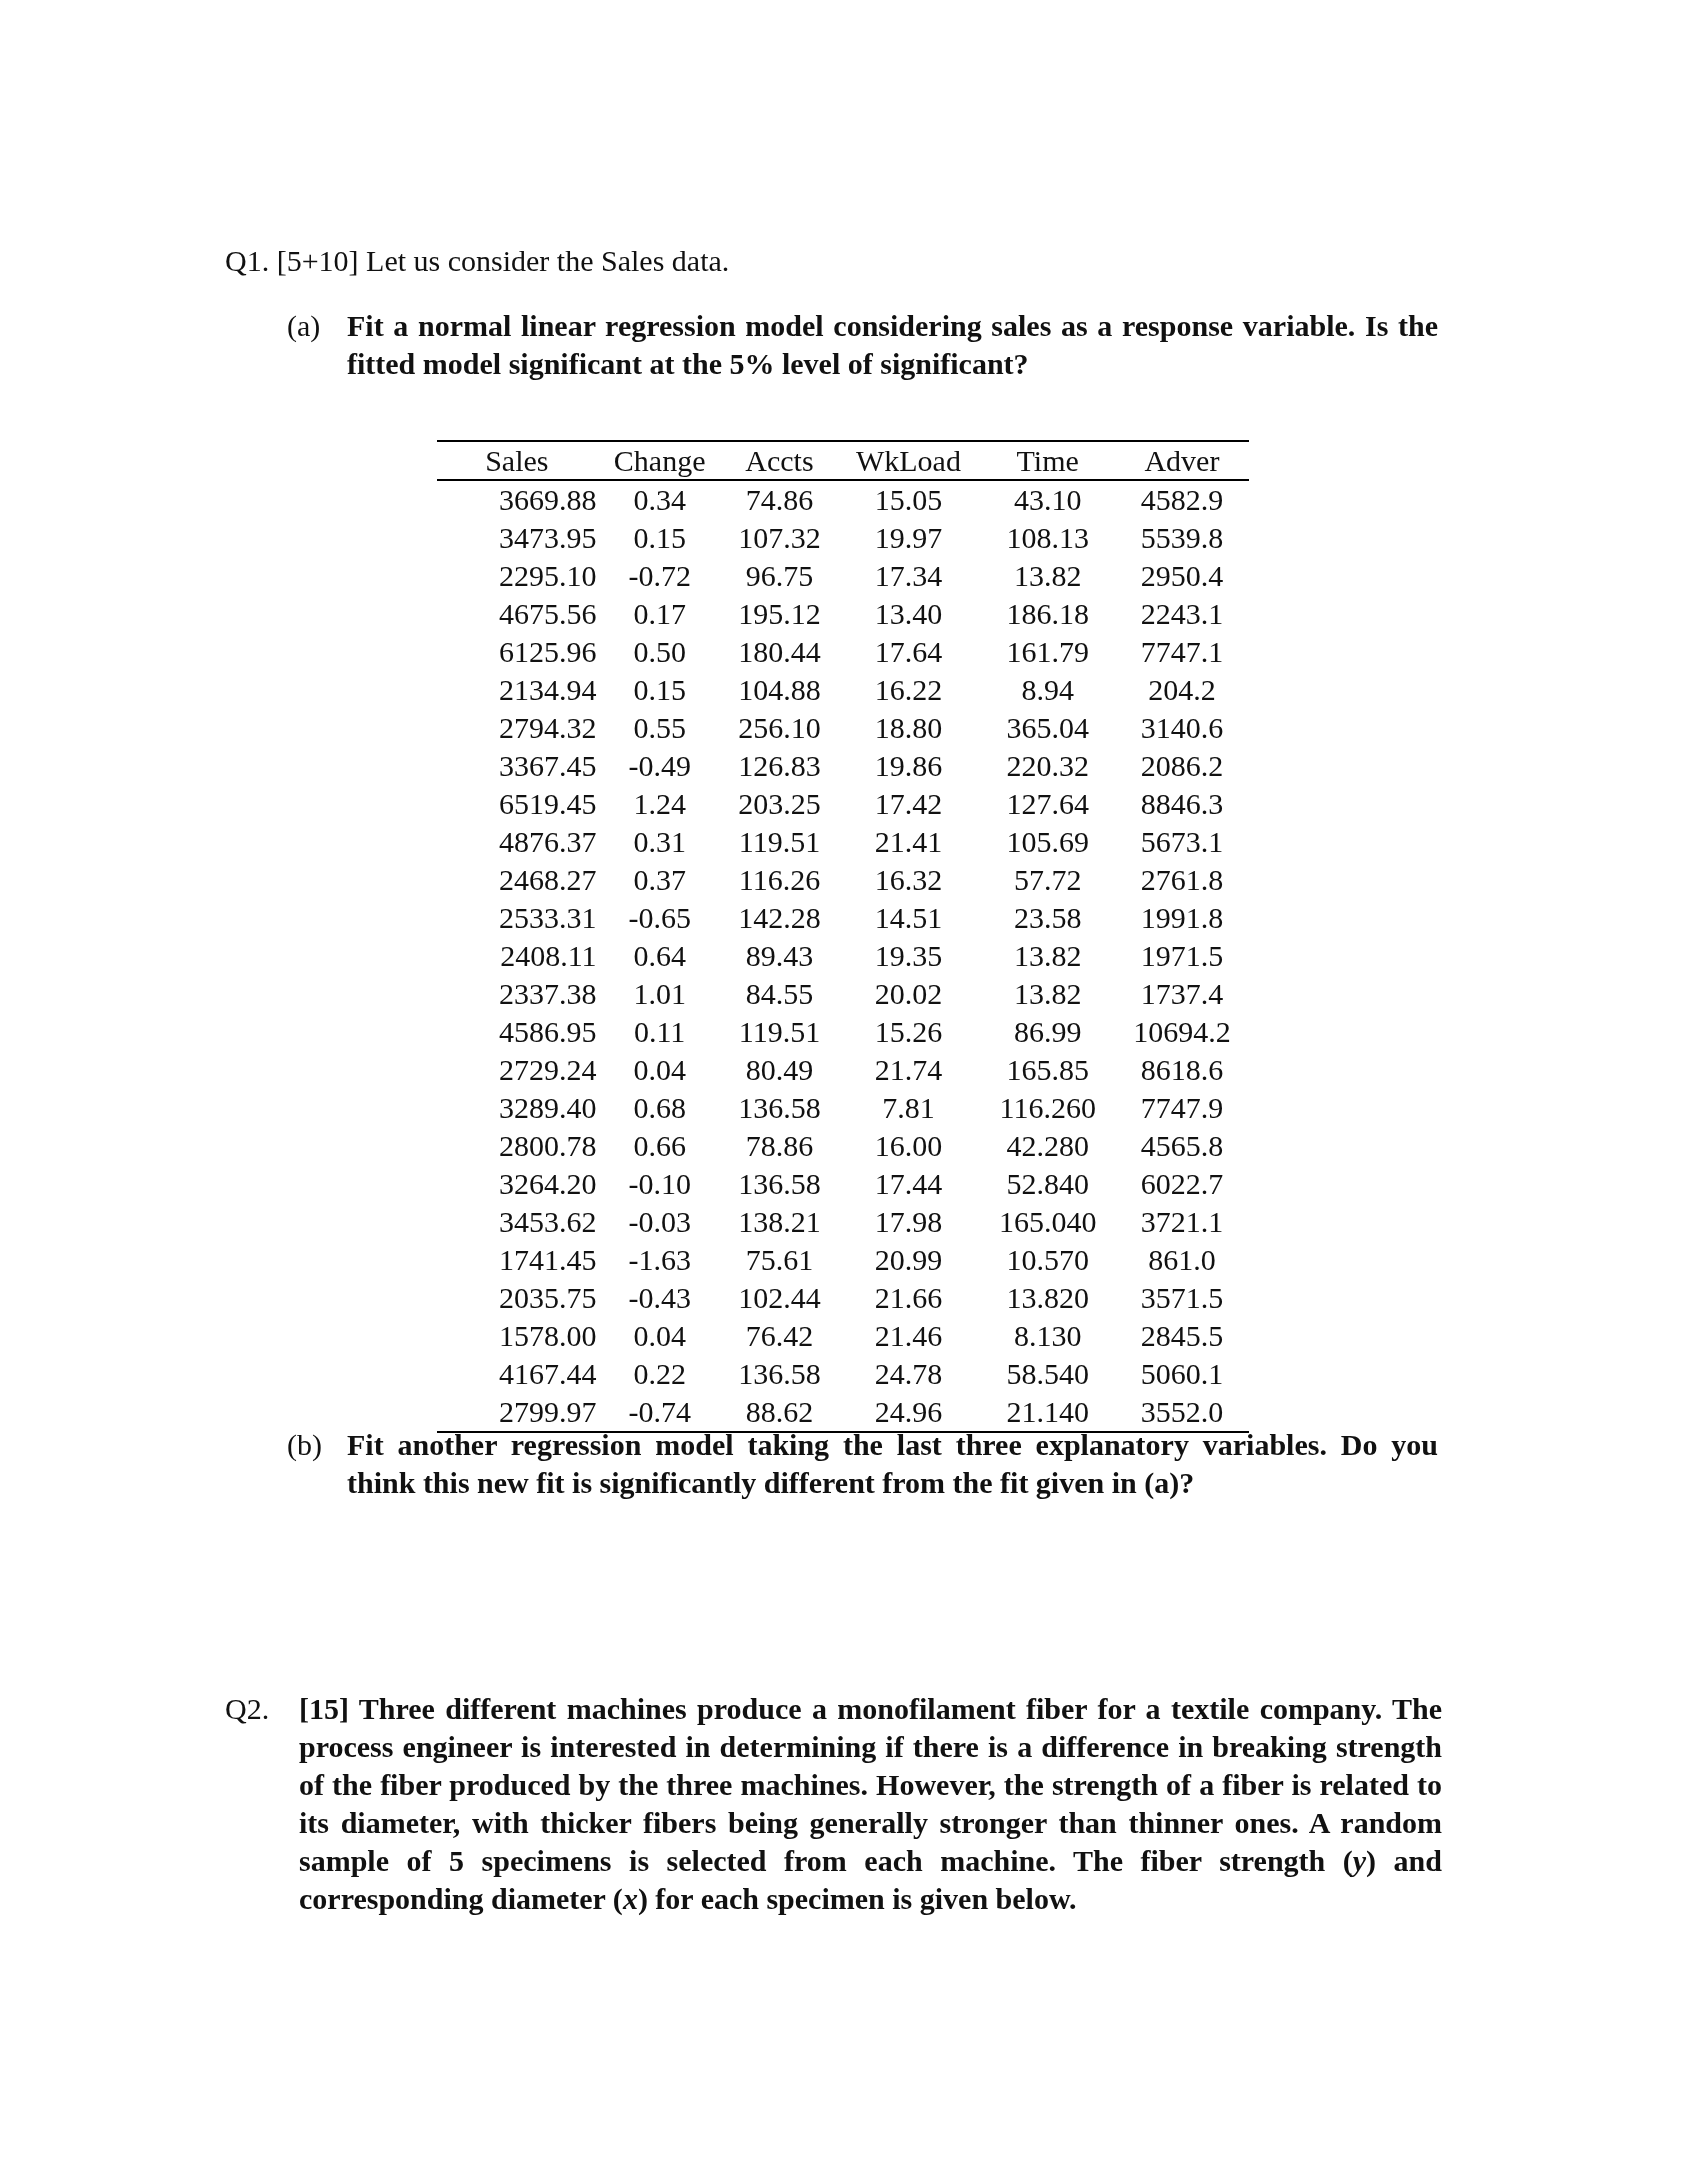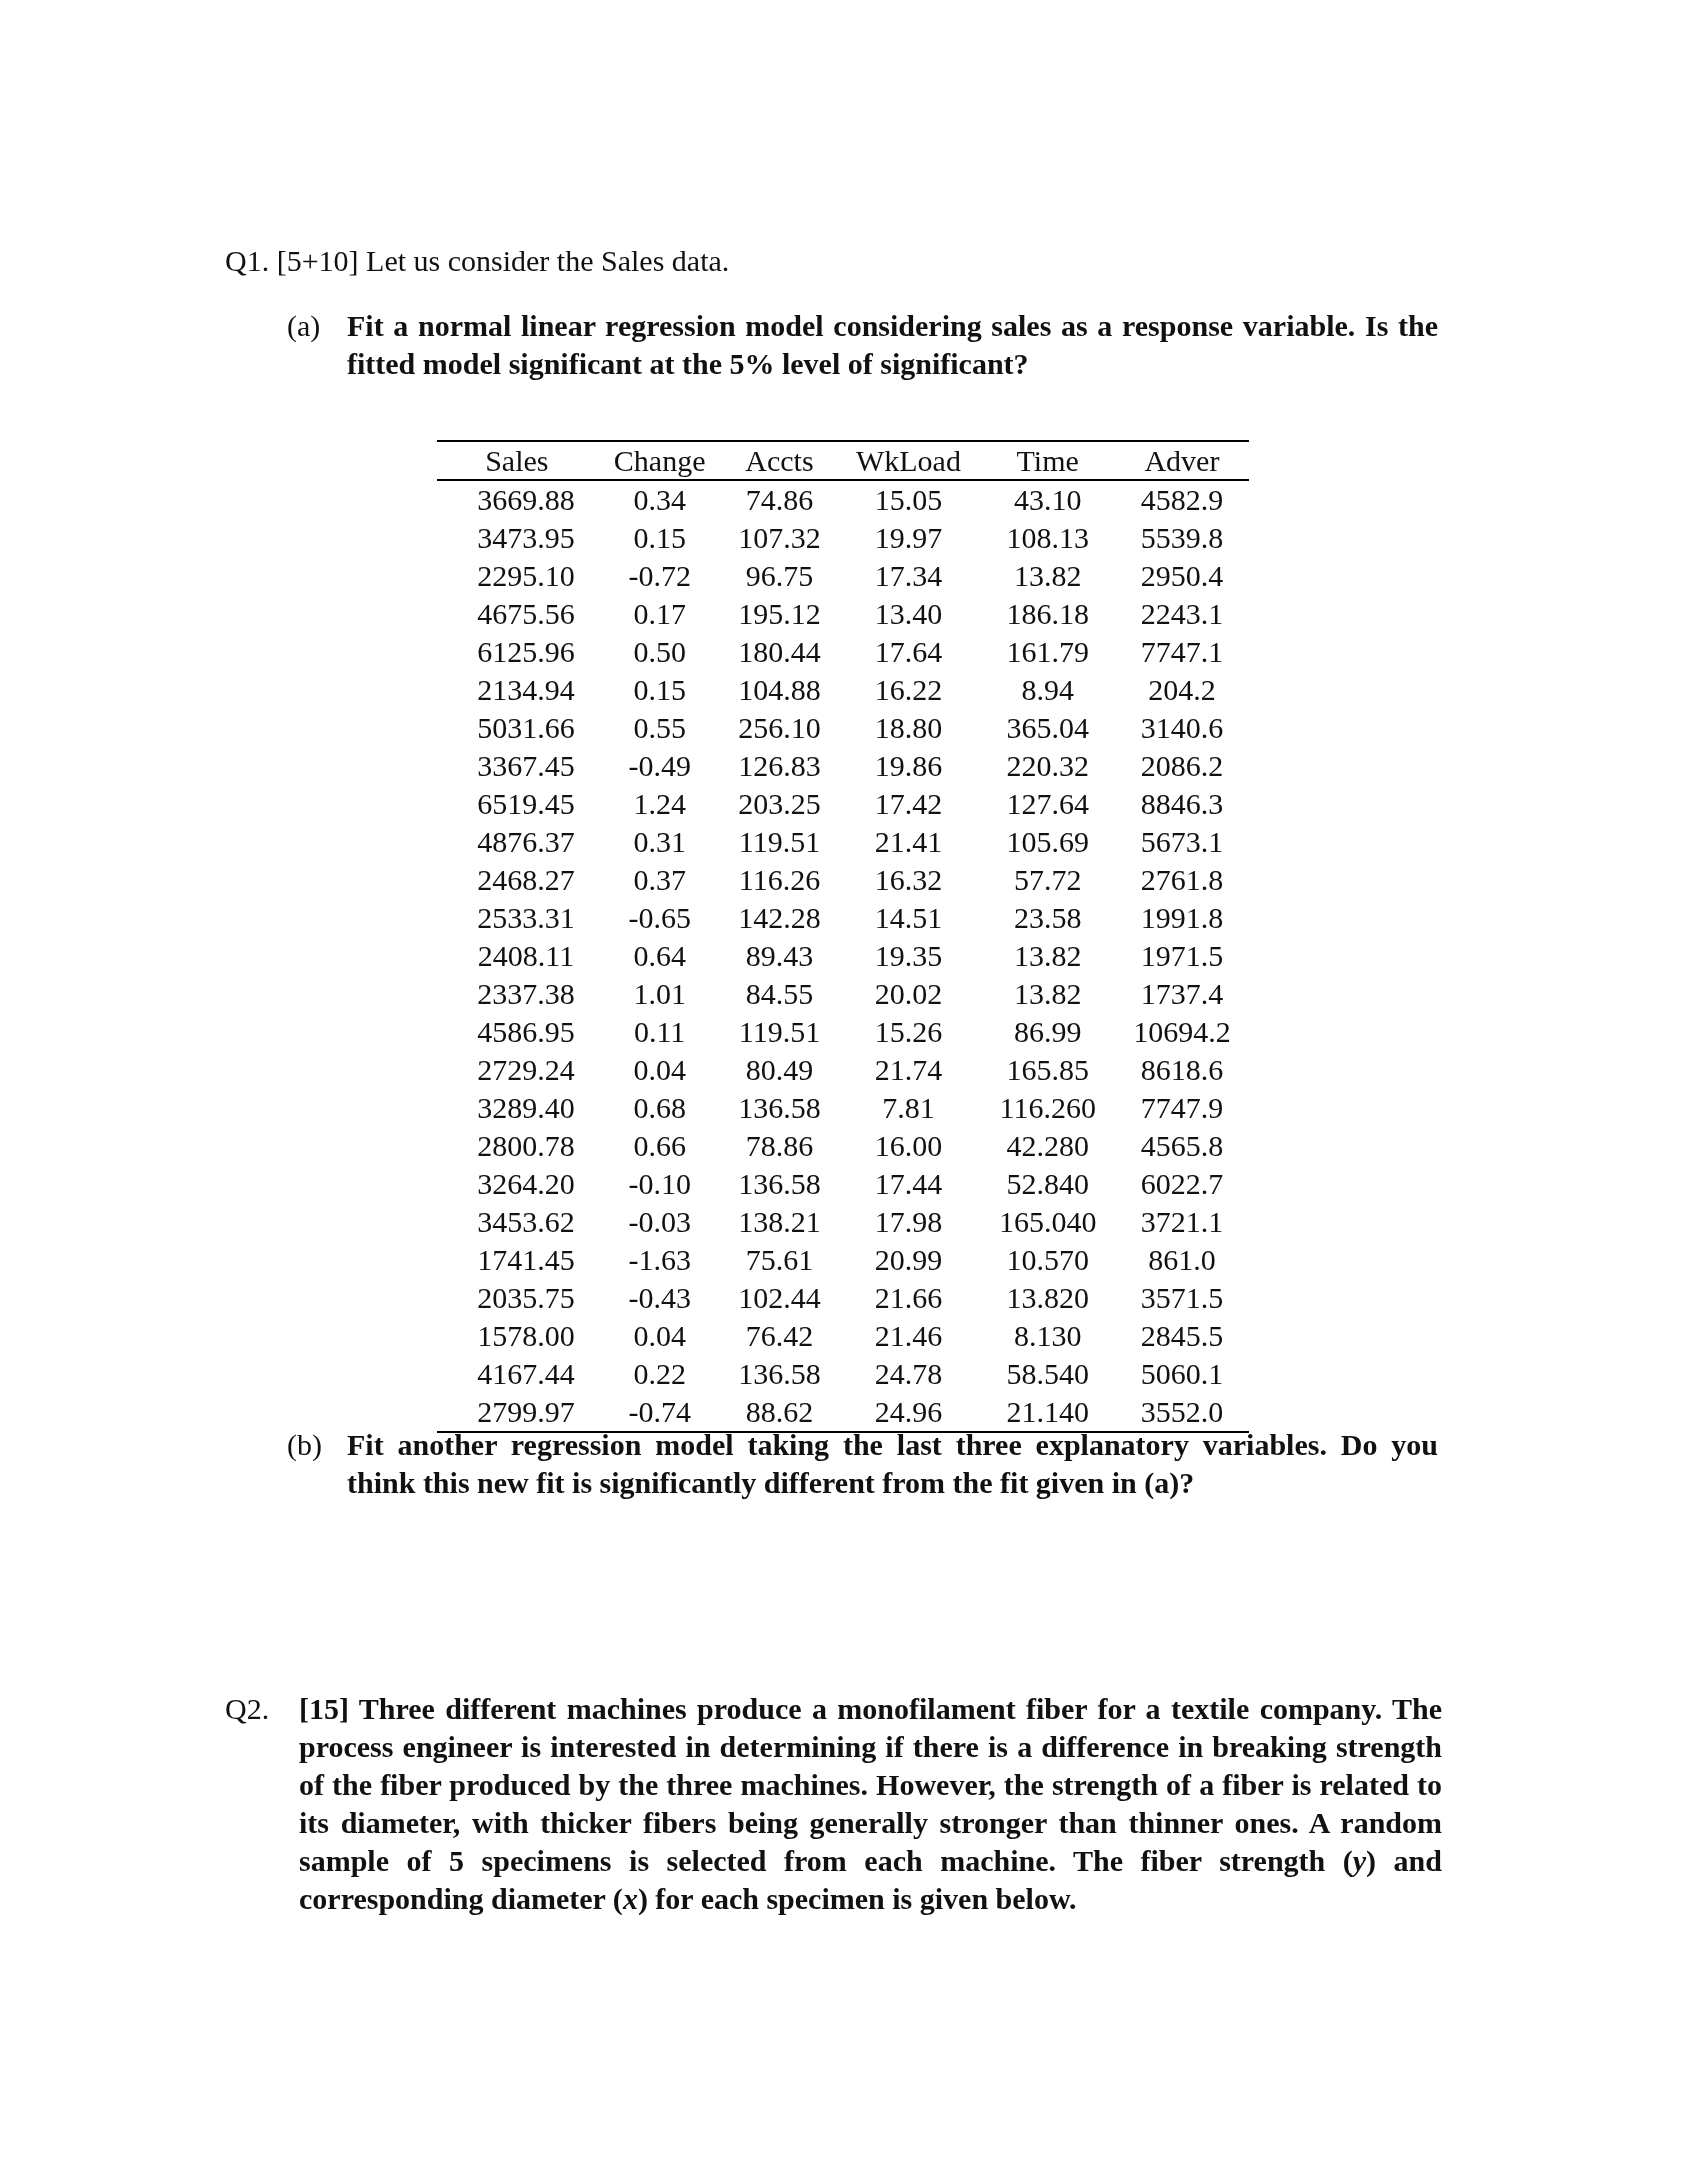--- a/index.html
+++ b/index.html
@@ -19,21 +19,21 @@
   #sales-table {
     left: 437px; top: 406px; width: 812px;
     border-collapse: collapse;
     border-top: 2.6px solid #000; border-bottom: 2.6px solid #000; margin-top: 34px;
   }
   #sales-table th {
     font-weight: normal; height: 37px; padding: 0; line-height: 37px;
     border-bottom: 2.6px solid #000;
   }
   #sales-table td { height: 38px; padding: 0; text-align: center; line-height: 38px; }
-  #sales-table td.c0 { text-align: center; padding-left: 18.5px; }
+  #sales-table td.c0 { text-align: right; padding-left: 18.5px; }
   #q1b { left: 287px; top: 1426px; width: 1151px; }
   #q2 { left: 225px; top: 1690px; width: 1217px; }
   #q2 .item-label { width: 74px; }
   i { font-style: italic; }
 </style>
 </head>
 <body>
 
 <div id="q1-title" class="abs">Q1. [5+10] Let us consider the Sales data.</div>
 
@@ -96,21 +96,21 @@
       </tr>
       <tr>
         <td class="c0">2134.94</td>
         <td class="c1">0.15</td>
         <td class="c2">104.88</td>
         <td class="c3">16.22</td>
         <td class="c4">8.94</td>
         <td class="c5">204.2</td>
       </tr>
       <tr>
-        <td class="c0">5031.66</td>
+        <td class="c0">2794.32</td>
         <td class="c1">0.55</td>
         <td class="c2">256.10</td>
         <td class="c3">18.80</td>
         <td class="c4">365.04</td>
         <td class="c5">3140.6</td>
       </tr>
       <tr>
         <td class="c0">3367.45</td>
         <td class="c1">-0.49</td>
         <td class="c2">126.83</td>

